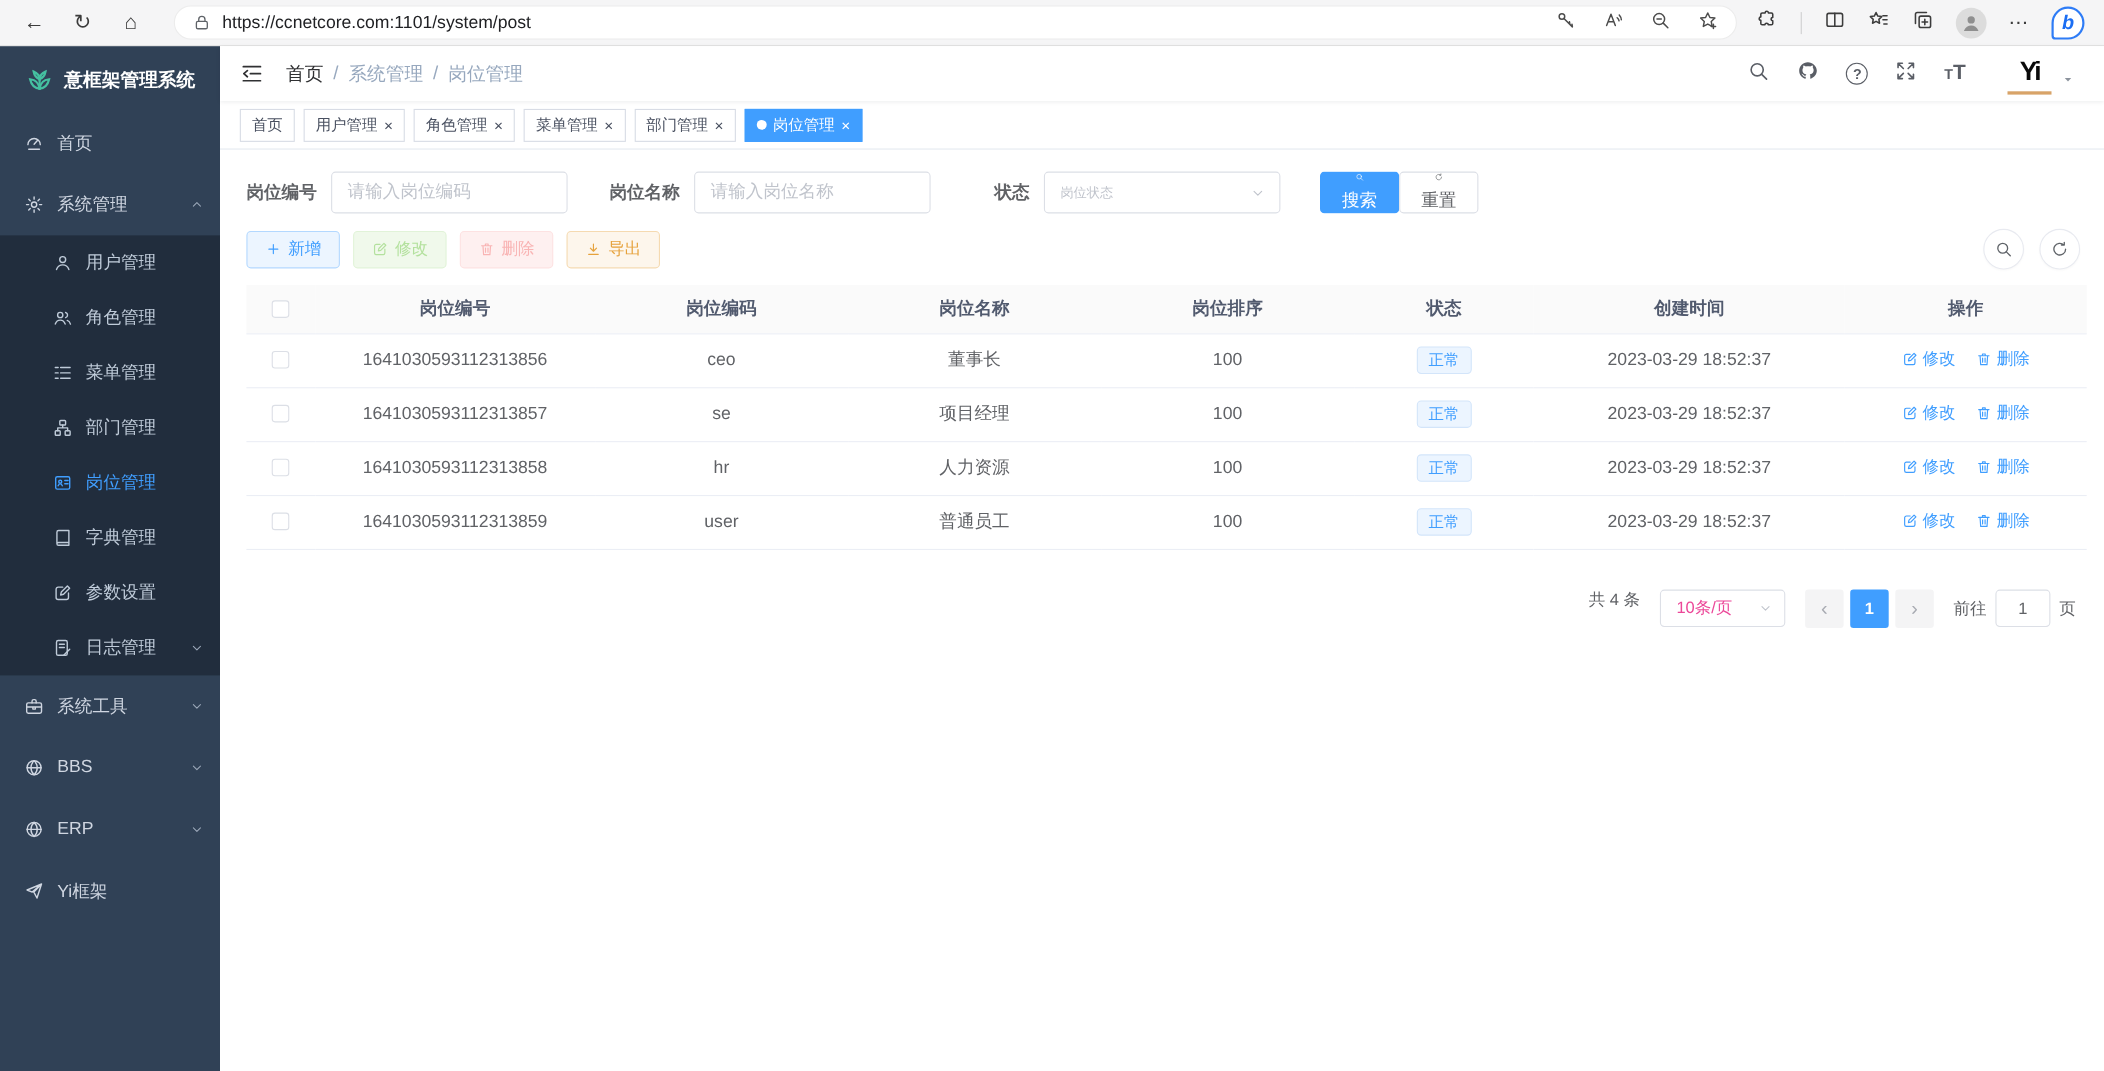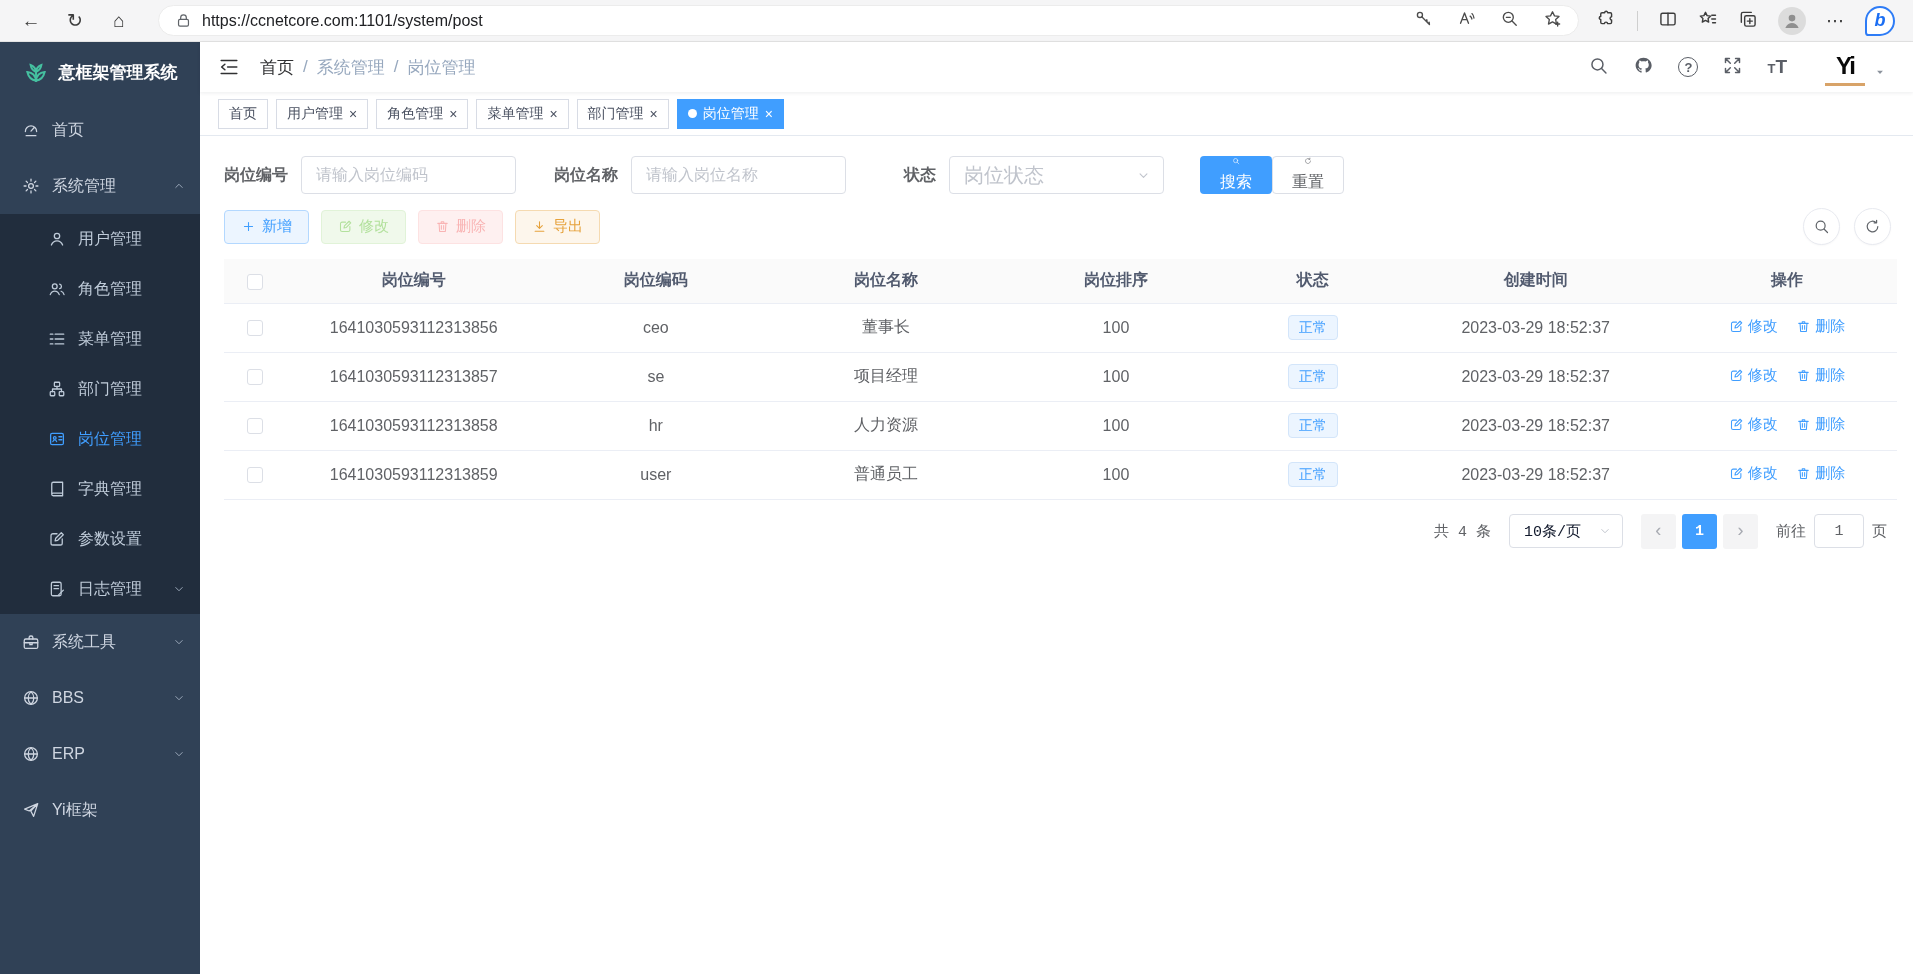--- a/index.html
+++ b/index.html
@@ -63,21 +63,21 @@
   .tag .dot { width:9px; height:9px; border-radius:50%; background:#fff; }
 
   
   .content { flex:1; padding:12px 16px 0 24px; overflow:hidden; }
 
   .filters { display:flex; align-items:center; margin-top:8px; }
   .f-label { font-size:16px; font-weight:bold; color:#606266; margin-right:13px; white-space:nowrap; }
   .f-input { width:215px; height:38px; border:1px solid #dcdfe6; border-radius:4px; padding:0 14px; font-size:16px; color:#606266; font-family:inherit; }
   .f-input::placeholder { color:#c0c4cc; }
   .g2 { margin-left:38px; } .g3 { margin-left:58px; }
-  .f-select { width:215px; height:38px; border:1px solid #dcdfe6; border-radius:4px; padding:0 12px 0 14px; display:flex; align-items:center; justify-content:space-between; color:#c0c4cc; font-size:20px; background:#fff; cursor:pointer; }
+  .f-select { width:215px; height:38px; border:1px solid #dcdfe6; border-radius:4px; padding:0 12px 0 14px; display:flex; align-items:center; justify-content:space-between; color:#c0c4cc; font-size:12px; background:#fff; cursor:pointer; }
   .f-select .chev { width:15px; height:15px; color:#c0c4cc; }
   .btn { height:38px; border-radius:4px; border:1px solid transparent; display:inline-flex; align-items:center; gap:7px; padding:0 19px; font-size:16px; cursor:pointer; font-family:inherit;flex-direction:column; }
   .btn svg { width:16px; height:16px; }
   .btn-search { background:#409eff; color:#fff; margin-left:36px; }
   .btn-reset { background:#fff; border-color:#dcdfe6; color:#606266; }
 
   .toolbar { display:flex; align-items:center; margin-top:14px; gap:12px; }
   .tbtn { height:34px; border-radius:4px; display:inline-flex; align-items:center; gap:6px; padding:0 16px; font-size:15px; cursor:pointer; border:1px solid transparent; }
   .tbtn svg { width:15px; height:15px; }
   .tbtn-add { background:#ecf5ff; border-color:#b3d8ff; color:#409eff; }
@@ -94,23 +94,23 @@
   .grid td { height:49px; font-size:16px; color:#606266; border-bottom:1px solid #ebeef5; text-align:center; }
   .col-cb { width:62px; } .col-id { width:252px; } .col-code { width:228px; } .col-name { width:228px; }
   .col-sort { width:228px; } .col-status { width:162px; } .col-time { width:280px; } .col-op { width:218px; }
   .cb { display:inline-block; width:16px; height:16px; border:1px solid #dcdfe6; border-radius:3px; background:#fff; vertical-align:middle; cursor:pointer; }
   .badge { display:inline-block; padding:4px 10px; background:#ecf5ff; border:1px solid #d3e5fa; color:#409eff; border-radius:4px; font-size:14px; line-height:1.1; }
   .oplink { color:#409eff; font-size:15px; display:inline-flex; align-items:center; gap:4px; cursor:pointer; }
   .oplink + .oplink { margin-left:14px; }
   .oplink svg { width:15px; height:15px; }
 
   
-  .pager { display:flex; align-items:center; justify-content:flex-end; margin-top:14px; padding-right:10px; color:#606266; font-size:15px;font-family:Liberation Mono, monospace; }
+  .pager { display:flex; justify-content:flex-end; margin-top:36px; padding-right:10px; color:#606266; font-size:15px; }
   .pg-total { margin-right:18px; }
-  .pg-size { width:114px; height:34px; border:1px solid #dcdfe6; border-radius:4px; display:flex; align-items:center; justify-content:space-between; padding:0 10px 0 14px; color:#0f172a; background:#fff; cursor:pointer; }
+  .pg-size { width:114px; height:34px; border:1px solid #dcdfe6; border-radius:4px; display:flex; align-items:center; justify-content:space-between; padding:0 10px 0 14px; color:#ec4899; background:#fff; cursor:pointer; }
   .pg-size .chev { width:14px; height:14px; color:#c0c4cc; }
   .pg-btn { width:35px; height:35px; border-radius:3px; background:#f4f4f5; color:#a8abb2; display:flex; align-items:center; justify-content:center; font-size:18px; cursor:pointer; }
   .pg-prev { margin-left:18px; } .pg-next { margin-left:6px; }
   .pg-page { margin-left:6px; background:#409eff; color:#fff; font-weight:bold; font-size:15px; }
   .pg-goto { margin-left:18px; display:flex; align-items:center; gap:8px; }
   .pg-input { width:50px; height:34px; border:1px solid #dcdfe6; border-radius:4px; text-align:center; font-size:15px; color:#606266; font-family:inherit; }
 </style>
 </head>
 <body>
 

